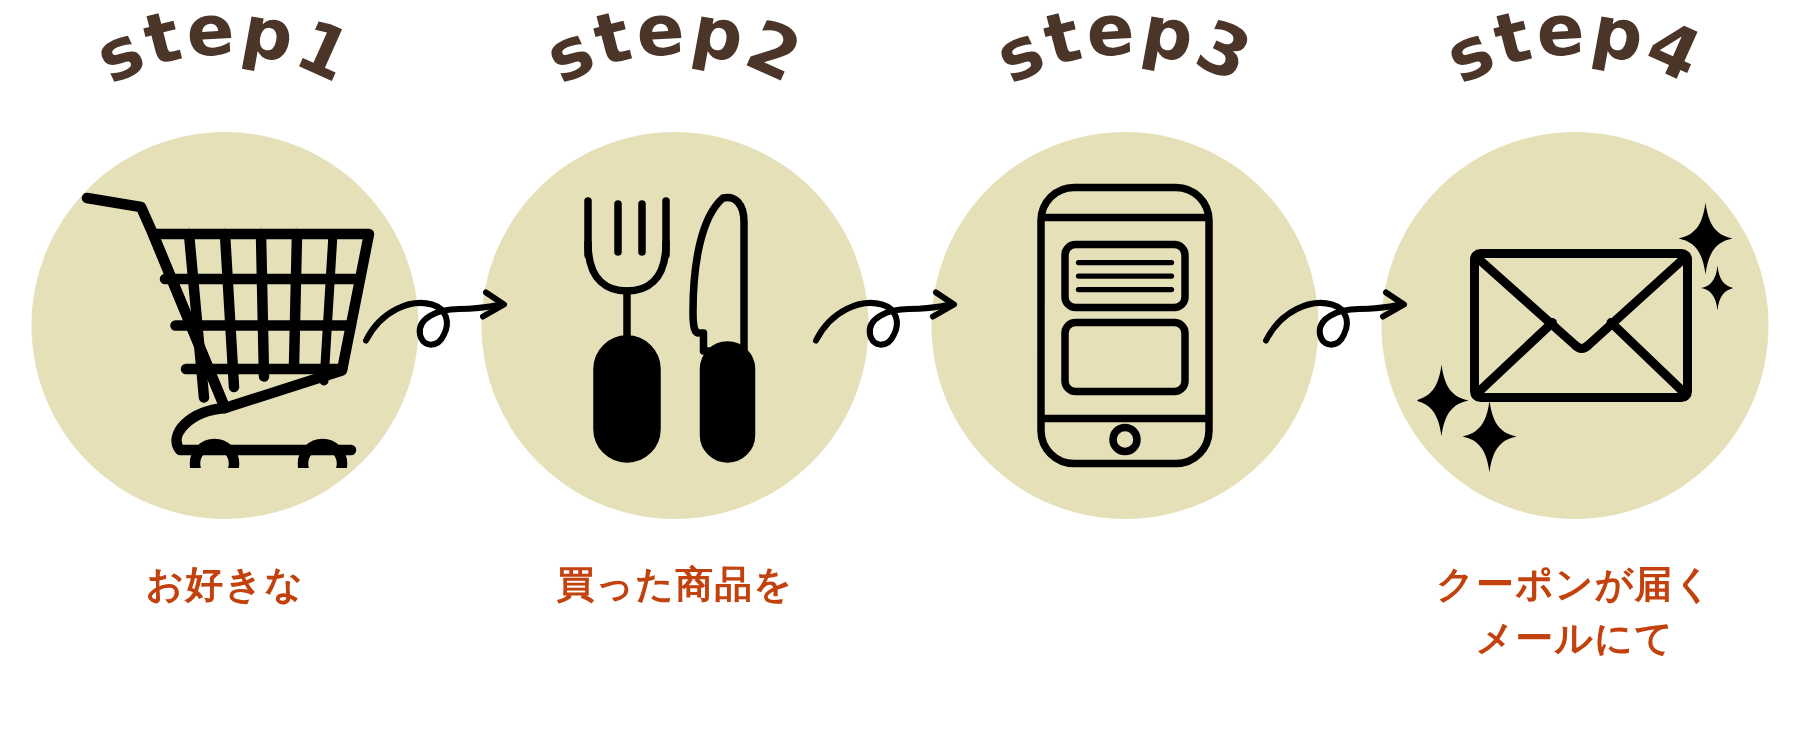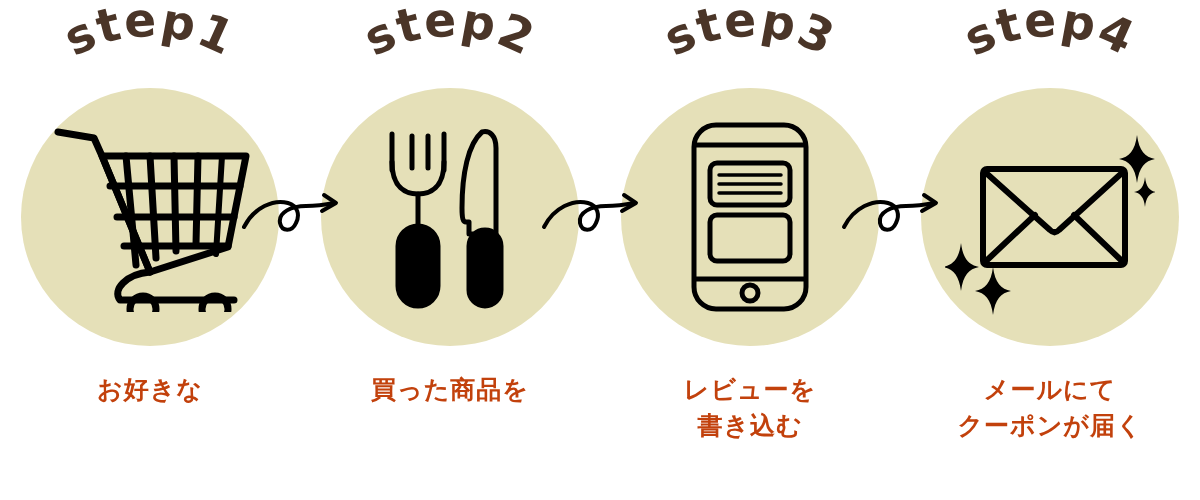--- a/index.html
+++ b/index.html
@@ -208,24 +208,20 @@
 
     <div class="arc-label">
       <svg viewBox="0 0 300 100">
         <path id="arcpath3" d="M 22,96 A 148,148 0 0 1 278,96" fill="none"></path>
         <text>
           <textPath href="#arcpath3" startOffset="50%" text-anchor="middle">step3</textPath>
         </text>
       </svg>
     </div>
 
-    <div class="caption">
-      <span class="line">レビューを</span>
-      <span class="line">書き込む</span>
-    </div>
   </div>
 
   <div class="step step-4">
     <div class="circle"></div>
 
     <div class="icon-wrap">
       <svg width="210" height="200" viewBox="0 0 210 200" fill="none">
 
         <g stroke="#000" stroke-width="6" stroke-linecap="round" stroke-linejoin="round">
           <rect x="38" y="52" width="142" height="96" rx="4"></rect>
@@ -245,22 +241,22 @@
     <div class="arc-label">
       <svg viewBox="0 0 300 100">
         <path id="arcpath4" d="M 22,96 A 148,148 0 0 1 278,96" fill="none"></path>
         <text>
           <textPath href="#arcpath4" startOffset="50%" text-anchor="middle">step4</textPath>
         </text>
       </svg>
     </div>
 
     <div class="caption">
+      <span class="line">クーポンが届く</span>
       <span class="line">メールにて</span>
-      <span class="line">クーポンが届く</span>
     </div>
   </div>
 
   <div class="connector conn-1">
     <svg width="110" height="60" viewBox="0 0 110 60" fill="none" stroke="#000" stroke-width="4" stroke-linecap="round" stroke-linejoin="round">
       <g>
         <path d="M4 42 C 14 22 34 14 48 18 C 58 21 60 30 56 38 C 52 47 42 47 40 38 C 38 27 52 21 66 21 C 76 21 84 20 94 18"></path>
         <path d="M84 10 L96 18 L82 26"></path>
       </g>
     </svg>

